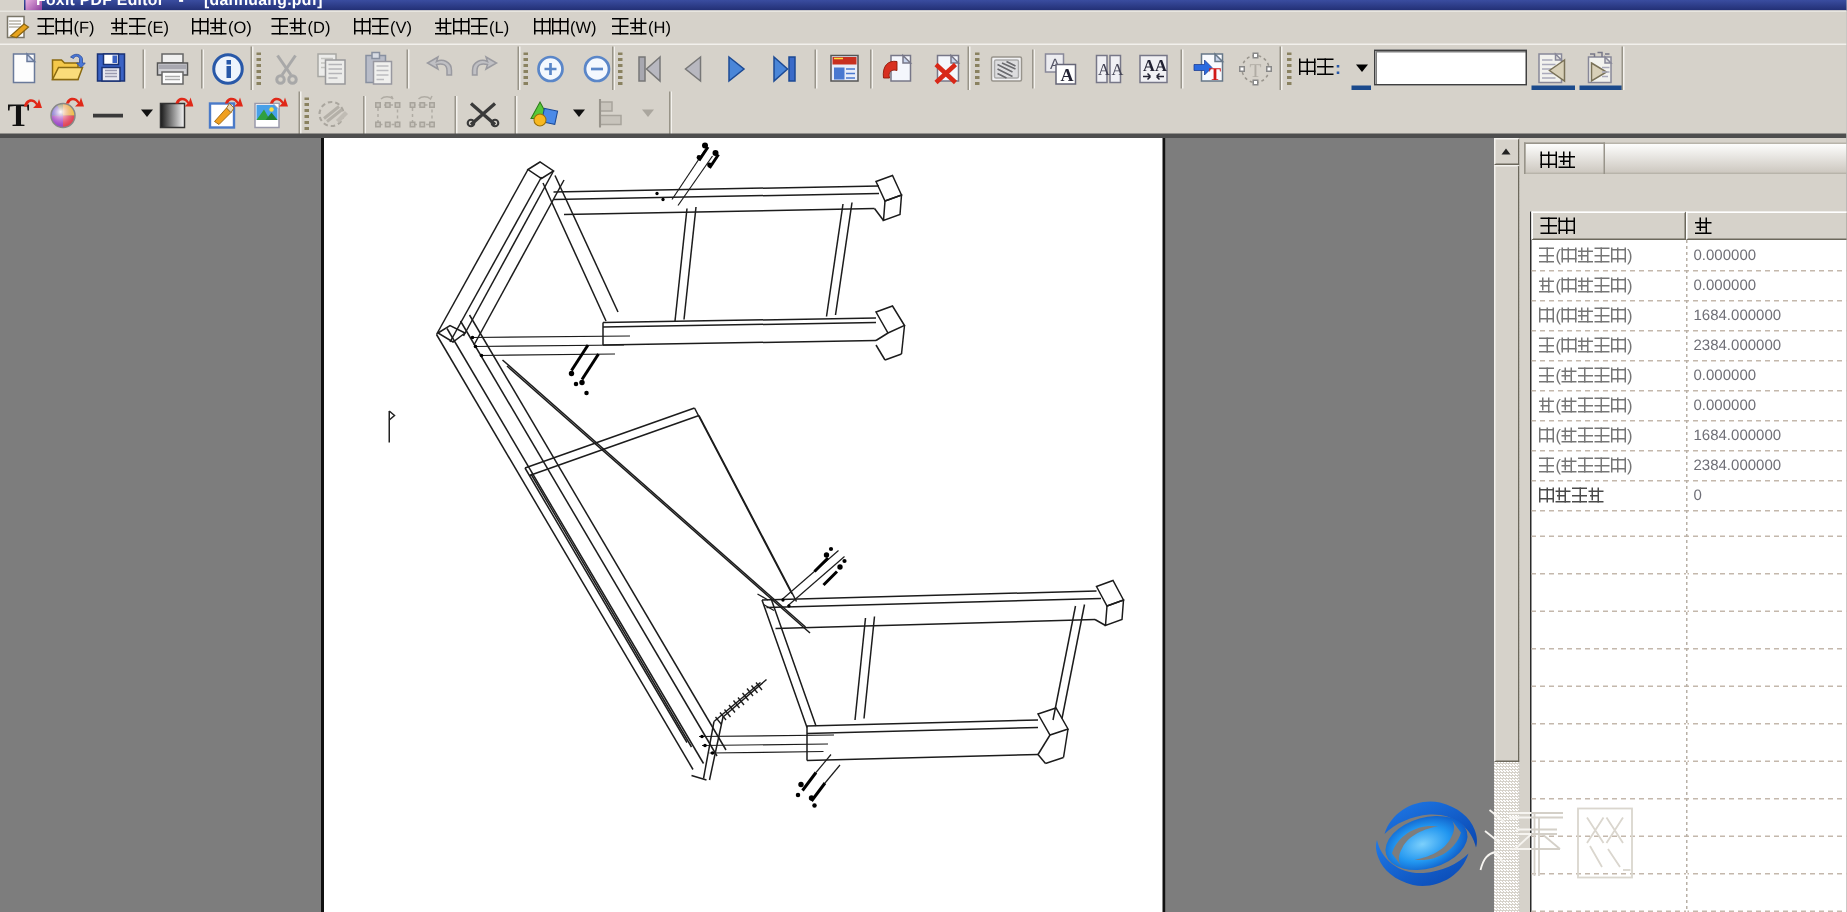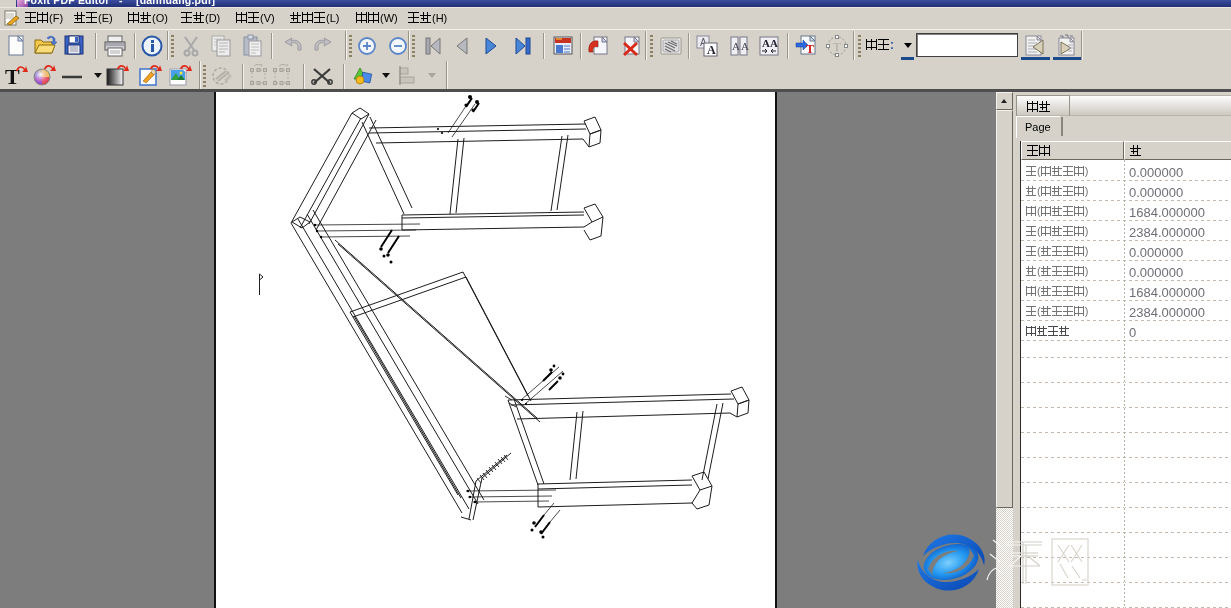--- a/index.html
+++ b/index.html
@@ -63,21 +63,21 @@
 #panel { position:absolute; left:1013px; top:0; width:218px; height:516px; background:#d6d2ca; }
 #cap { position:absolute; left:3px; top:3px; width:215px; height:21px; background:linear-gradient(#fdfdfc,#cdc8c0); border:1px solid #b8b4aa; border-right:none; }
 #cap .t { position:absolute; left:10px; top:4px; color:#000; font-size:12px; }
 #tabrow { position:absolute; left:3px; top:24px; width:215px; height:22px; }
 #tabpage { position:absolute; left:0; top:0; width:44px; height:22px; background:#d6d2ca; border-left:1px solid #fff; border-top:1px solid #fff; font-size:11px; color:#000; padding:4px 0 0 8px; }
 #tabdiv { position:absolute; left:45px; top:1px; width:2px; height:19px; background:#8a867c; }
 #tbl { position:absolute; left:7px; top:49px; width:211px; height:467px; background:#fff; border-left:1px solid #2a2a2a; }
 .hdr { position:absolute; top:0; height:19px; background:#d6d2ca; border-top:1px solid #fff; border-left:1px solid #fff; border-bottom:1px solid #6c685c; border-right:1px solid #6c685c; font-size:12px; color:#000; padding:2px 0 0 5px; }
 .row { position:absolute; left:0; width:211px; height:20px; }
 .rl { position:absolute; left:5px; top:4px; color:#757575; font-size:11px; }
-.rv { position:absolute; left:108px; top:4px; color:#6e6e76; font-size:13px; }
+.rv { position:absolute; left:108px; top:4px; color:#6e6e76; font-size:10px; }
 .dot { position:absolute; left:0; height:1px; width:211px; background:repeating-linear-gradient(90deg,#c4b8ac 0 3px, #fff 3px 6px); }
 #vdot { position:absolute; left:103px; top:19px; width:1px; height:448px; background:repeating-linear-gradient(#b8b0a6 0 2px, #fff 2px 4px); }
 </style>
 </head>
 <body>
 <div id="app">
   <div id="title">
     <div id="ticon"></div>
     <span class="txt" style="left:8px;">Foxit PDF Editor</span>
     <span class="txt" style="left:103px;">-</span>
@@ -549,24 +549,20 @@
     <div id="vsb">
       <div class="btn">
           <div class="uarr"></div>
         </div>
       <div class="thumb"></div>
     </div>
     <div id="panel">
       <div id="cap">
           <span class="t"><span class="z z12 zb" style="color:#000"></span><span class="z z12 zc" style="color:#000"></span></span>
           <div style="position:absolute;left:-1px;top:-1px;width:54px;height:21px;border:1px solid #98948a;border-bottom:none;"></div>
-        </div>
-      <div id="tabrow">
-          <div id="tabpage">Page</div>
-          <div id="tabdiv"></div>
         </div>
       <div id="tbl">
         <div class="hdr" style="left:0;width:103px;"><span class="z z12 za"></span><span class="z z12 zb"></span></div>
         <div class="hdr" style="left:103px;width:108px;"><span class="z z12 zc"></span></div>
         <div class="row" style="top:20px;">
             <span class="rl"><span class="z z11 za"></span>(<span class="z z11 zb"></span><span class="z z11 zc"></span><span class="z z11 za"></span><span class="z z11 zb"></span>)</span>
             <span class="rv">0.000000</span>
           </div>
         <div class="row" style="top:40px;">
             <span class="rl"><span class="z z11 zc"></span>(<span class="z z11 zb"></span><span class="z z11 zc"></span><span class="z z11 za"></span><span class="z z11 zb"></span>)</span>

